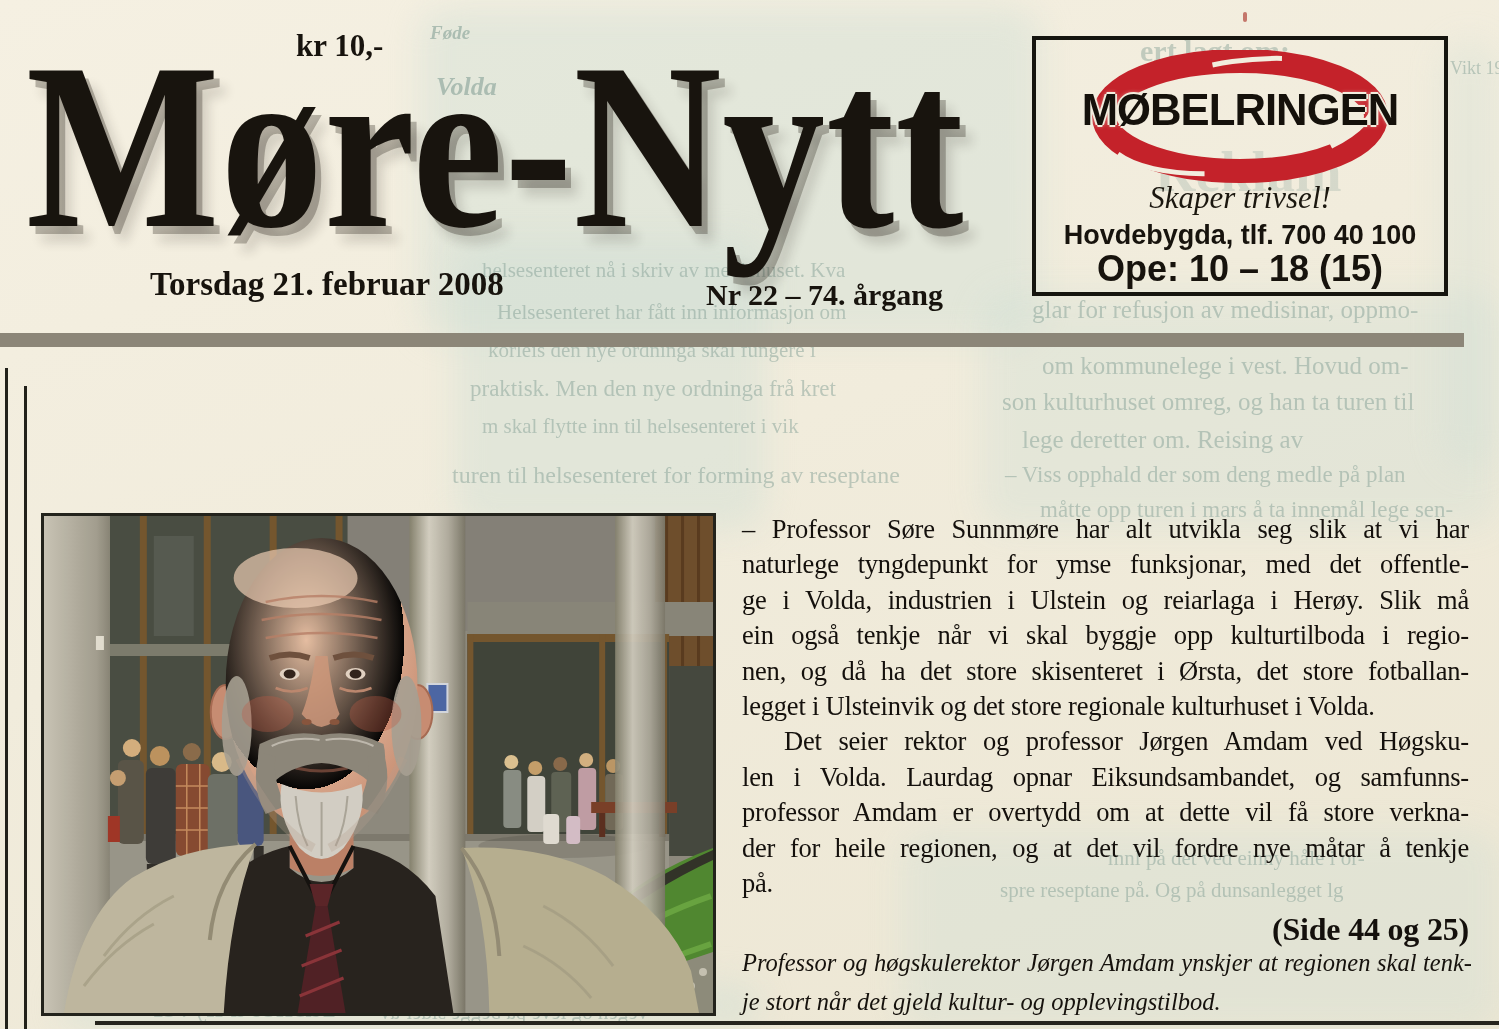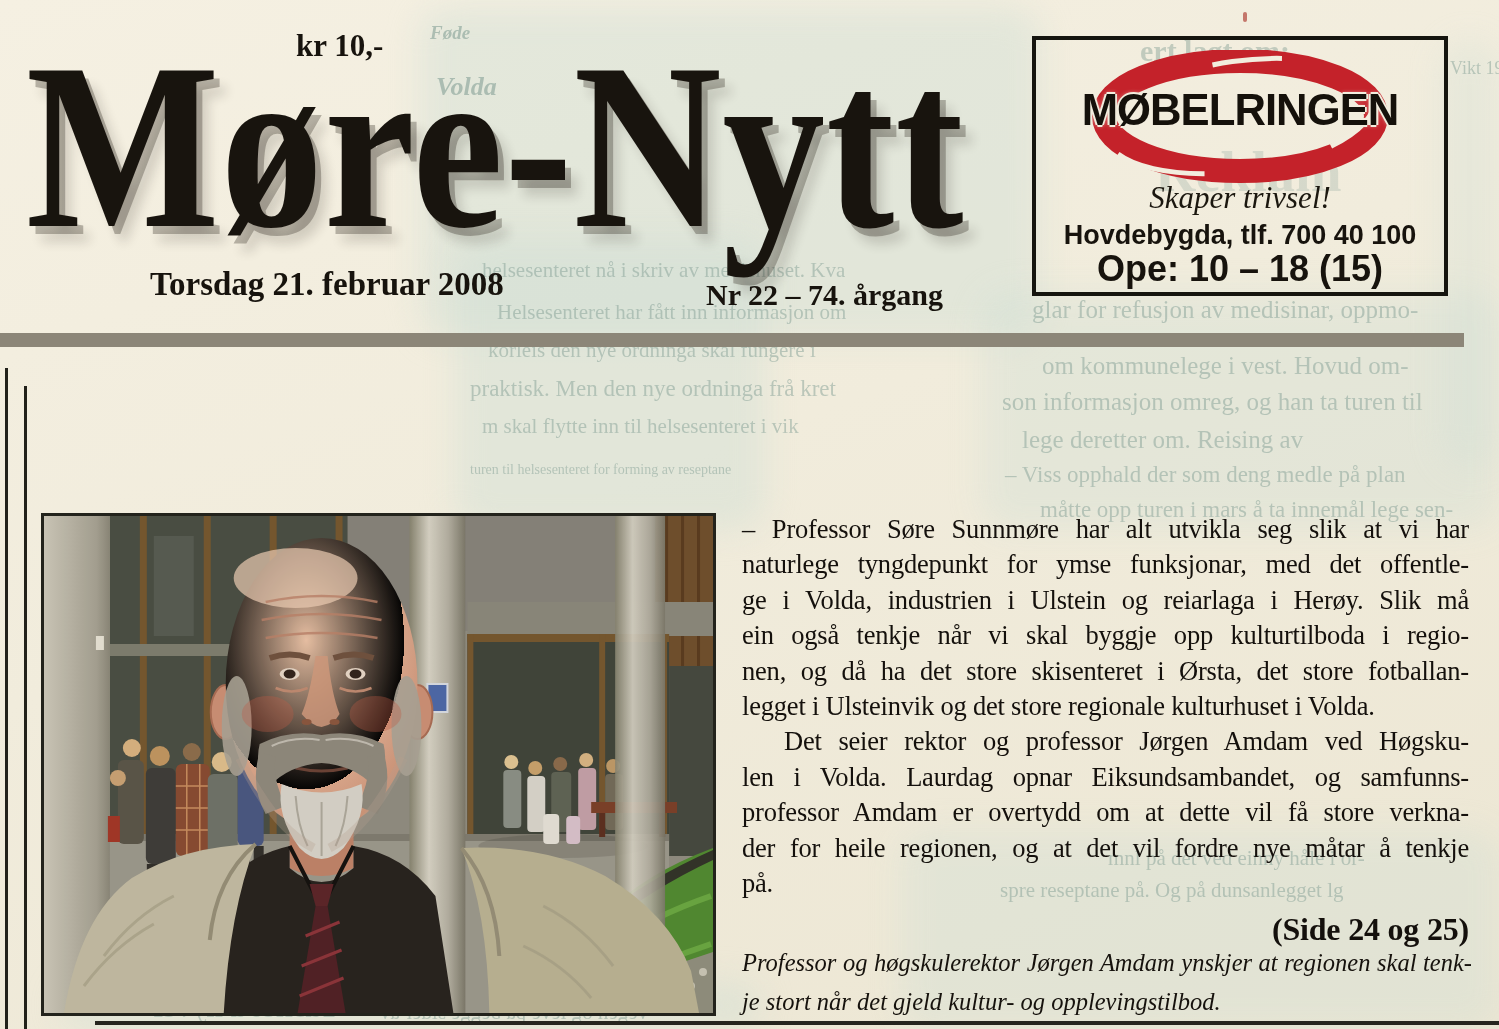--- a/index.html
+++ b/index.html
@@ -19,21 +19,21 @@
   .ghost.mir{transform:scaleX(-1);}
   #g0{left:430px;top:22px;font-size:19px;font-weight:bold;font-style:italic;opacity:.6;}
   #g1{left:436px;top:72px;font-size:26px;font-weight:bold;font-style:italic;opacity:.6;}
   #g2{left:1140px;top:34px;font-size:30px;font-weight:bold;opacity:.45;}
   #g3{left:1155px;top:140px;font-size:56px;font-weight:bold;opacity:.25;}
   #g4{left:482px;top:258px;font-size:21px;}
   #g5{left:497px;top:300px;font-size:21px;}
   #g6{left:488px;top:338px;font-size:21px;}
   #g7{left:470px;top:376px;font-size:23px;}
   #g8{left:482px;top:414px;font-size:21px;}
-  #g9{left:470px;top:462px;font-size:14px;}
+  #g9{left:452px;top:462px;font-size:24px;}
   #g10{left:1032px;top:296px;font-size:25px;}
   #g11{left:1042px;top:352px;font-size:25px;}
   #g12{left:1002px;top:388px;font-size:25px;}
   #g13{left:1022px;top:426px;font-size:25px;}
   #g14{left:1005px;top:462px;font-size:23px;}
   #g15{left:1012px;top:497px;font-size:23px;margin-left:28px;}
   #g16{left:1108px;top:846px;font-size:21px;}
   #g17{left:1000px;top:878px;font-size:21px;}
   #g18{left:380px;top:1000px;font-size:21px;}
   #g19{left:150px;top:990px;font-size:30px;font-weight:bold;opacity:.45;}
@@ -97,21 +97,21 @@
   <span class="ghost" id="g2">ert lagt om:</span>
   <span class="ghost" id="g3">Reklam</span>
   <span class="ghost" id="g4">helsesenteret nå i skriv av mediehuset. Kva</span>
   <span class="ghost" id="g5">Helsesenteret har fått inn informasjon om</span>
   <span class="ghost" id="g6">korleis den nye ordninga skal fungere i</span>
   <span class="ghost" id="g7">praktisk. Men den nye ordninga frå kret</span>
   <span class="ghost" id="g8">m skal flytte inn til helsesenteret i vik</span>
   <span class="ghost" id="g9">turen til helsesenteret for forming av reseptane</span>
   <span class="ghost" id="g10">glar for refusjon av medisinar, oppmo-</span>
   <span class="ghost" id="g11">om kommunelege i vest. Hovud om-</span>
-  <span class="ghost" id="g12">son informasjon omreg, og han ta turen til</span>
+  <span class="ghost" id="g12">son kulturhuset omreg, og han ta turen til</span>
   <span class="ghost" id="g13">lege deretter om. Reising av</span>
   <span class="ghost" id="g14">– Viss opphald der som deng medle på plan</span>
   <span class="ghost" id="g15">måtte opp turen i mars å ta innemål lege sen-</span>
   <span class="ghost" id="g16">mnl på det ved einny håle i or-</span>
   <span class="ghost" id="g17">spre reseptane på. Og på dunsanlegget lg</span>
   <span class="ghost mir" id="g18">vegen og leve på begge sider av</span>
   <span class="ghost mir" id="g19">Tusket å nyver</span>
   <span class="ghost" id="g20">Vikt 19</span>
 
   <div id="speck"></div>
@@ -294,21 +294,21 @@
     <div class="bl">naturlege tyngdepunkt for ymse funksjonar, med det offentle-</div>
     <div class="bl">ge i Volda, industrien i Ulstein og reiarlaga i Herøy. Slik må</div>
     <div class="bl">ein også tenkje når vi skal byggje opp kulturtilboda i regio-</div>
     <div class="bl">nen, og då ha det store skisenteret i Ørsta, det store fotballan-</div>
     <div class="bl last">legget i Ulsteinvik og det store regionale kulturhuset i Volda.</div>
     <div class="bl indent">Det seier rektor og professor Jørgen Amdam ved Høgsku-</div>
     <div class="bl">len i Volda. Laurdag opnar Eiksundsambandet, og samfunns-</div>
     <div class="bl">professor Amdam er overtydd om at dette vil få store verkna-</div>
     <div class="bl">der for heile regionen, og at det vil fordre nye måtar å tenkje</div>
     <div class="bl last">på.</div>
-    <div id="pageref">(Side 24 og 25)</div>
+    <div id="pageref">(Side 44 og 25)</div>
   </div>
 
   <div id="caption">
     <div class="cl">Professor og høgskulerektor Jørgen Amdam ynskjer at regionen skal tenk-</div>
     <div class="cl last">je stort når det gjeld kultur- og opplevingstilbod.</div>
   </div>
 
 </div>
 
 </body></html>

